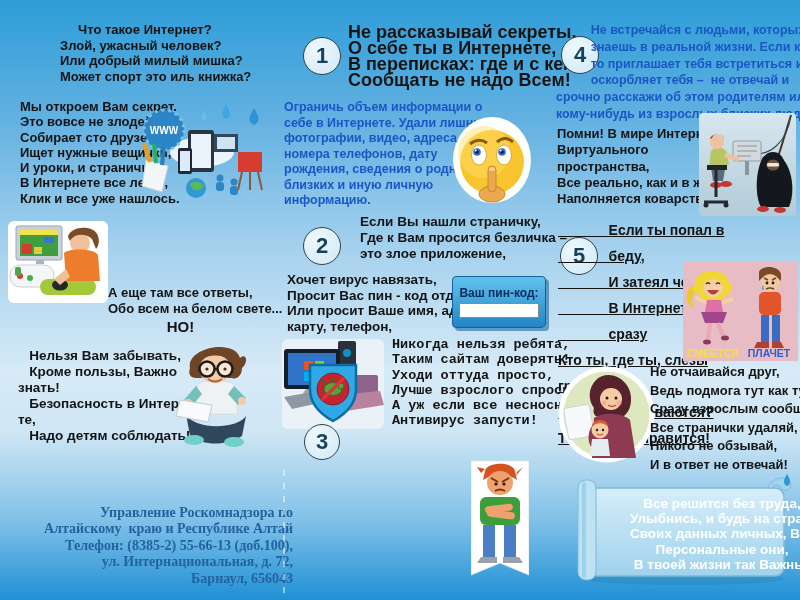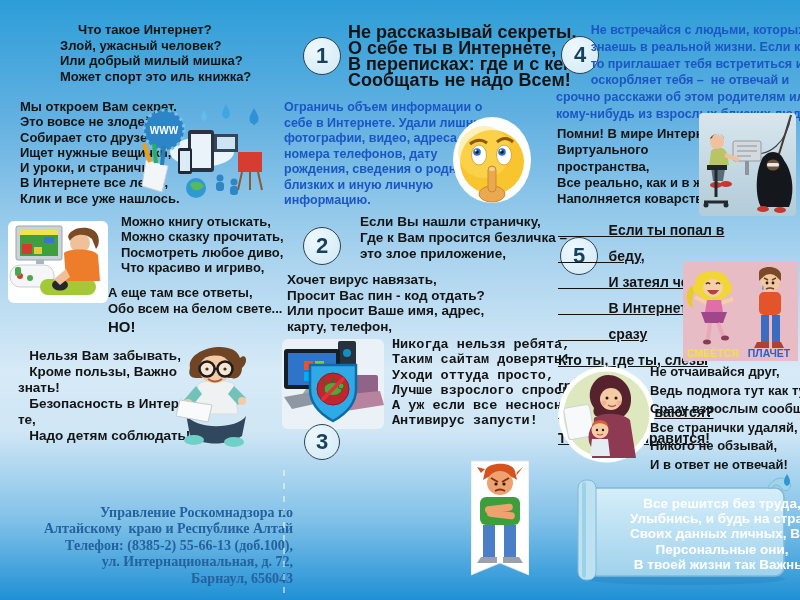--- a/index.html
+++ b/index.html
@@ -7,21 +7,21 @@
     position:relative;width:800px;height:600px;overflow:hidden;
     font-family:"Liberation Sans","DejaVu Sans",sans-serif;
     background:linear-gradient(180deg,#2d9dd8 0%,#63b1e1 20%,#a7d2ee 42%,#d7eaf7 62%,#cfe6f5 72%,#7fc0e8 87%,#1f90d5 100%);
   }
   .t{
     position:absolute;white-space:pre;color:#141414;
     font-size:13px;font-weight:600;line-height:15.5px;
   }
   .blue{color:#1b56c5;font-weight:700;}
   .serif{font-family:"Liberation Serif","DejaVu Serif",serif;font-weight:700;color:#24629f;text-align:right;}
-  .center{}
+  .center{text-align:center;}
   .num-circle{
     position:absolute;border-radius:50%;
     background:radial-gradient(circle at 35% 30%,#eef8fd,#cfe9f6);
     border:1.5px solid #33424e;
     display:flex;align-items:center;justify-content:center;
     font-weight:700;color:#17425f;font-size:22px;
   }
   .img{position:absolute;}
   .pinbox{
     position:absolute;left:452px;top:276px;width:92px;height:50px;
@@ -86,24 +86,20 @@
     <line x1="18" y1="63" x2="16" y2="44" stroke="#27ae60" stroke-width="4"></line>
     <line x1="24" y1="65" x2="26" y2="46" stroke="#2980b9" stroke-width="4"></line>
     <circle cx="58" cy="88" r="10" fill="#2f9ad2"></circle>
     <path d="M52,84 C56,80 64,82 66,86 C62,92 54,92 52,84Z" fill="#58b85c"></path>
     <circle cx="82" cy="78" r="3.5" fill="#2f86c4"></circle>
       <rect x="78" y="82" width="8" height="9" rx="3" fill="#2f86c4"></rect>
     <circle cx="96" cy="82" r="3.5" fill="#2f86c4"></circle>
       <rect x="92" y="86" width="8" height="9" rx="3" fill="#2f86c4"></rect>
   </svg>
 
-  <div class="t" style="left:121px;top:214px;line-height:15.3px;">Можно книгу отыскать,
-Можно сказку прочитать,
-Посмотреть любое диво,
-Что красиво и игриво,</div>
 
   <svg class="img" style="left:8px;top:221px;" width="100" height="82" viewBox="0 0 100 82">
     <rect x="0" y="0" width="100" height="82" rx="6" fill="#ffffff"></rect>
     <rect x="8" y="5" width="46" height="34" rx="2" fill="#c9d2d8" stroke="#9aa6ae"></rect>
     <rect x="12" y="9" width="38" height="26" fill="#3f9f3f"></rect>
     <rect x="12" y="9" width="38" height="5" fill="#f2e24c"></rect>
     <rect x="14" y="23" width="10" height="10" fill="#d23b2f"></rect>
     <rect x="26" y="26" width="8" height="7" fill="#e8c93c"></rect>
     <rect x="36" y="16" width="10" height="6" fill="#3b74c9"></rect>
     <rect x="28" y="39" width="8" height="4" fill="#aab4bb"></rect>
@@ -193,20 +189,24 @@
 
   <div class="num-circle" style="left:303px;top:227px;width:36px;height:36px;">2</div>
   <div class="t" style="left:360px;top:214px;font-size:13.5px;line-height:16px;">Если Вы нашли страничку,
 Где к Вам просится безличка –
 это злое приложение,</div>
   <div class="t" style="left:287px;top:272px;font-size:13.5px;line-height:15.5px;">Хочет вирус навязать,
 Просит Вас пин - код отдать?
 Или просит Ваше имя, адрес,
 карту, телефон,</div>
 
+  <div class="pinbox">
+    <div class="lbl">Ваш пин-код:</div>
+    <input type="text" value="" style="">
+  </div>
 
   <div class="t" style="left:392px;top:337px;font-size:13.5px;line-height:15.3px;font-family:Liberation Mono, monospace;">Никогда нельзя ребята,
 Таким сайтам доверять!
 Уходи оттуда просто,
 Лучше взрослого спроси,
 А уж если все несносно,
 Антивирус запусти!</div>
 
   <svg class="img" style="left:282px;top:339px;" width="102" height="90" viewBox="0 0 102 90">
     <rect x="0" y="0" width="102" height="90" rx="6" fill="#eef3f7" opacity="0.85"></rect>

